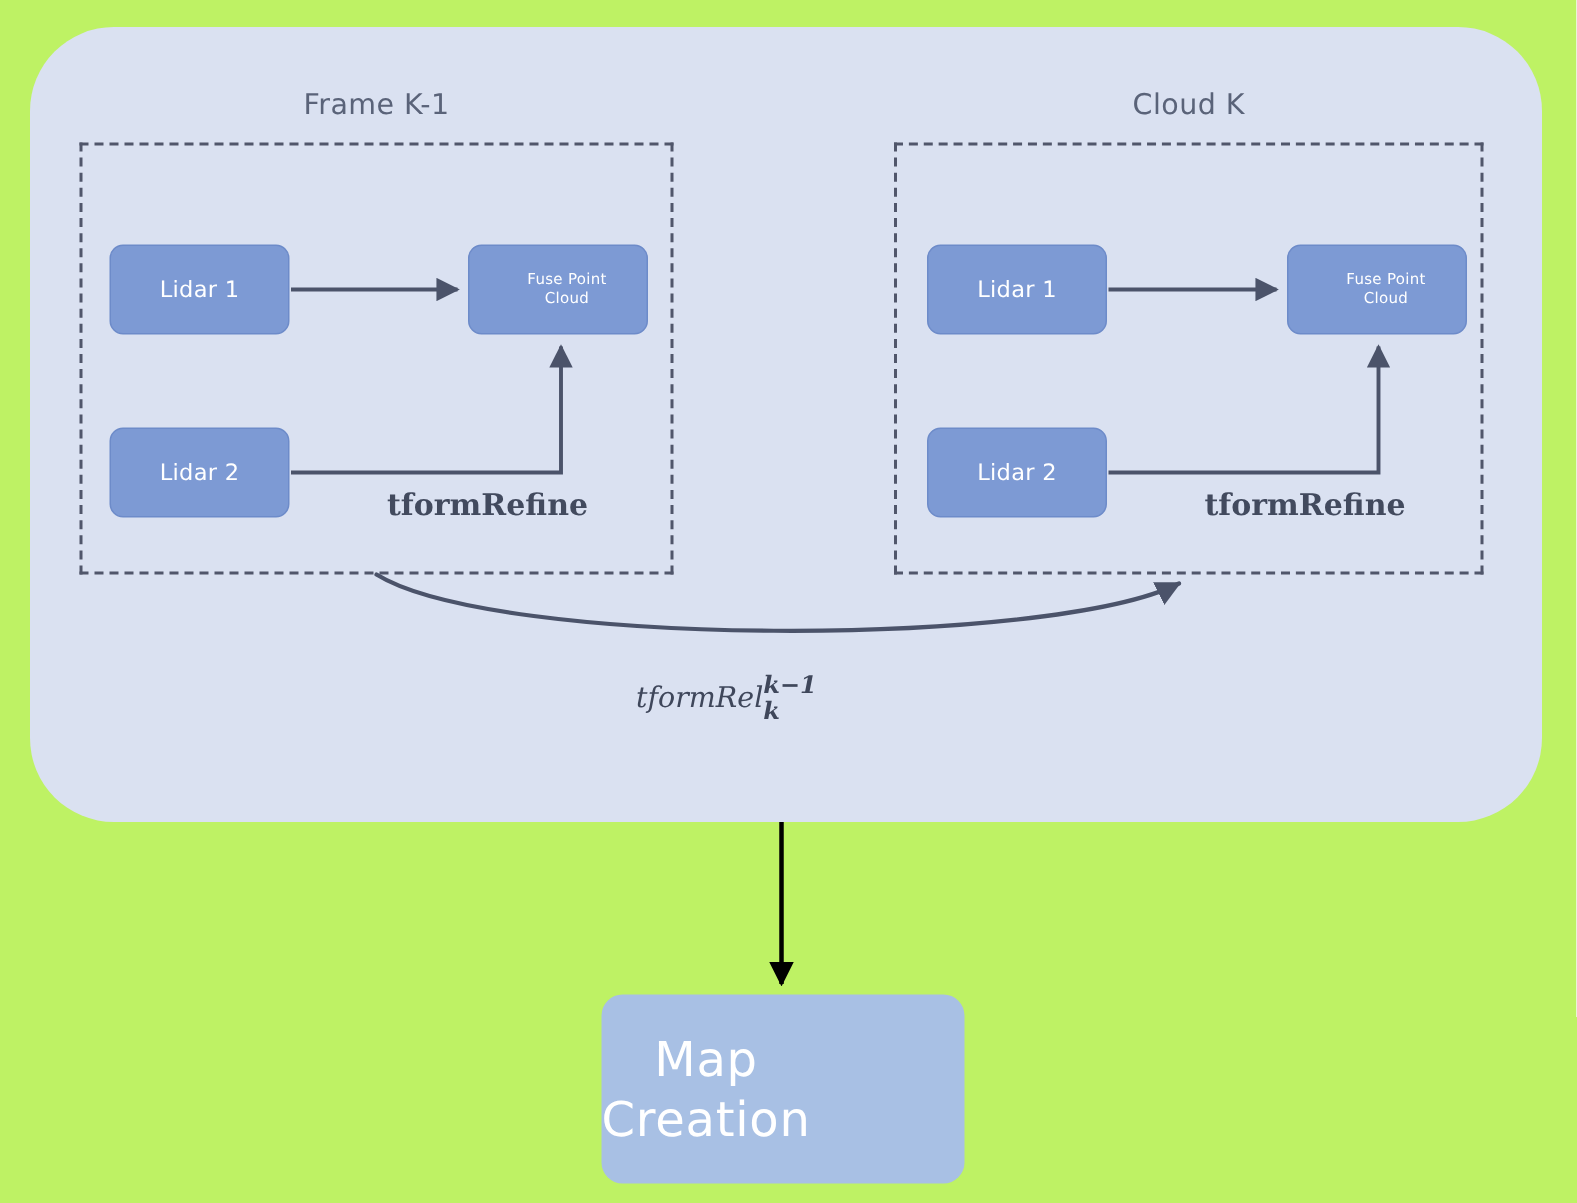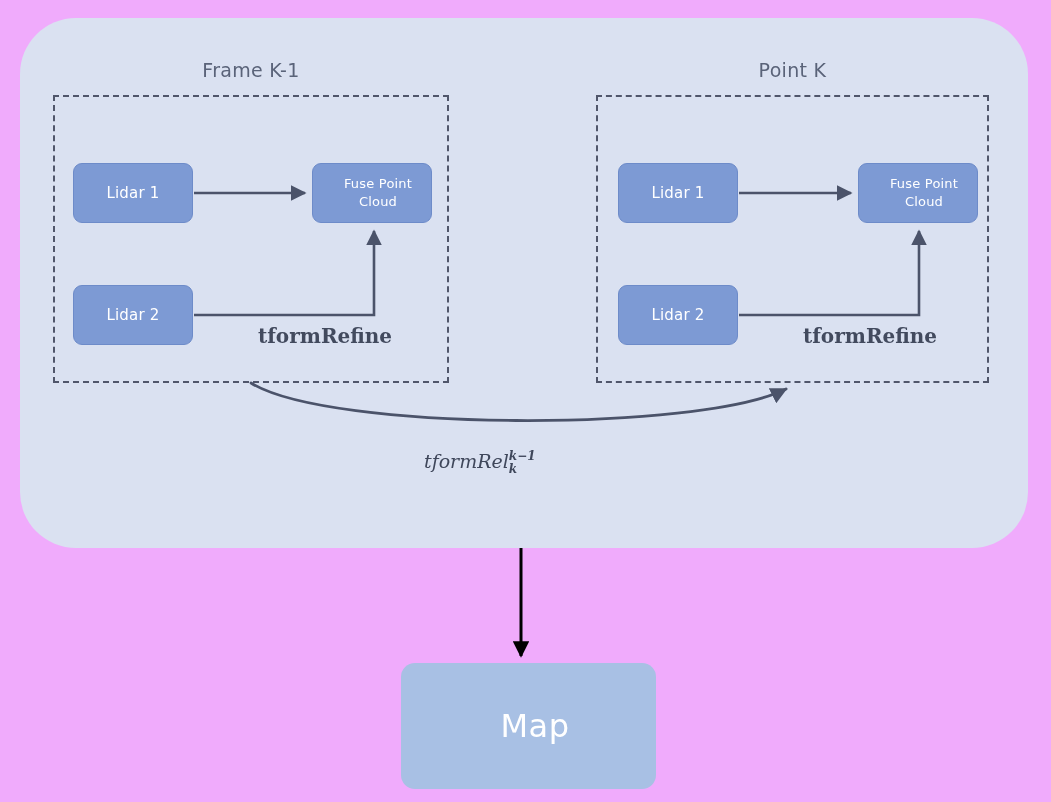--- a/index.html
+++ b/index.html
@@ -8,21 +8,21 @@
     padding: 0;
     background: #ffffff;
   }
   body {
     font-family: "DejaVu Sans", sans-serif;
   }
   #canvas {
     position: relative;
     width: 1051px;
     height: 802px;
-    background: #f0abfc;
+    background: #bef264;
     overflow: hidden;
   }
 
   
   .outer-panel {
     position: absolute;
     left: 20px;
     top: 18px;
     width: 1008px;
     height: 530px;
@@ -63,21 +63,21 @@
     color: #ffffff;
     display: flex;
     align-items: center;
     justify-content: center;
     text-align: center;
     font-family: "DejaVu Sans", sans-serif;
     font-size: 15px;
     line-height: 1.35;
     letter-spacing: 0.2px;
   }
-  .node.two-line { font-size: 13px; padding-left: 12px; }
+  .node.two-line { font-size: 10px; padding-left: 12px; }
 
   
   #node-l-lidar1 { left: 73px;  top: 163px; width: 120px; height: 60px; }
   #node-l-lidar2 { left: 73px;  top: 285px; width: 120px; height: 60px; }
   #node-l-fuse   { left: 312px; top: 163px; width: 120px; height: 60px; }
   
   #node-r-lidar1 { left: 618px; top: 163px; width: 120px; height: 60px; }
   #node-r-lidar2 { left: 618px; top: 285px; width: 120px; height: 60px; }
   #node-r-fuse   { left: 858px; top: 163px; width: 120px; height: 60px; }
 
@@ -87,27 +87,26 @@
     left: 401px;
     top: 663px;
     width: 242px;
     height: 126px;
     background: #a8c0e4;
     border: none;
     border-radius: 14px;
     color: #ffffff;
     display: flex;
     align-items: center;
-    justify-content: center;
+    justify-content: flex-start;
     text-align: center;
     font-family: "DejaVu Sans", sans-serif;
     font-size: 32px;
     line-height: 1.25;
     letter-spacing: 0.5px;
-    padding-left: 13px;
   }
 
   
   .edge-label {
     position: absolute;
     font-family: "DejaVu Serif", serif;
     font-size: 20px;
     font-weight: bold;
     color: #424a5e;
     white-space: nowrap;
@@ -121,21 +120,21 @@
     font-style: italic;
     font-size: 19px;
     color: #3f475b;
     white-space: nowrap;
   }
   #label-tformrel { left: 424px; top: 450px; }
   .math-label .sup-sub {
     display: inline-flex;
     flex-direction: column;
     vertical-align: middle;
-    font-size: 12px;
+    font-size: 16px;
     line-height: 1.0;
     font-weight: bold;
     font-style: italic;
     position: relative;
     top: -1px;
   }
   .math-label .sup-sub .sup { margin-bottom: 1px; }
   .math-label .sup-sub .sub { text-align: left; }
 
   
@@ -152,21 +151,21 @@
 <body>
 
 <div id="canvas">
 
   <div class="outer-panel"></div>
 
   <div class="dashed-box" id="frame-left-box"></div>
   <div class="dashed-box" id="frame-right-box"></div>
 
   <div class="frame-title" id="frame-left-title">Frame K-1</div>
-  <div class="frame-title" id="frame-right-title">Point K</div>
+  <div class="frame-title" id="frame-right-title">Cloud K</div>
 
   <svg id="connectors" viewBox="0 0 1051 802" xmlns="http://www.w3.org/2000/svg">
     <defs>
       <marker id="arrow-slate" viewBox="0 0 10 10" refX="9" refY="5" markerWidth="6" markerHeight="6" orient="auto-start-reverse">
         <path d="M 0 0 L 10 5 L 0 10 z" fill="#4b536a"></path>
       </marker>
       <marker id="arrow-black" viewBox="0 0 10 10" refX="9" refY="5" markerWidth="5.5" markerHeight="5.5" orient="auto-start-reverse">
         <path d="M 0 0 L 10 5 L 0 10 z" fill="#000000"></path>
       </marker>
     </defs>
@@ -215,16 +214,17 @@
   <div class="math-label" id="label-tformrel">
     <span>tformRel</span><span class="sup-sub">
         <span class="sup">k−1</span>
         <span class="sub">k</span>
       </span>
   </div>
 
   <div id="node-map">
     <span>
       <span>Map</span><br>
+      <span>Creation</span>
     </span>
   </div>
 
 </div>
 
 </body></html>

